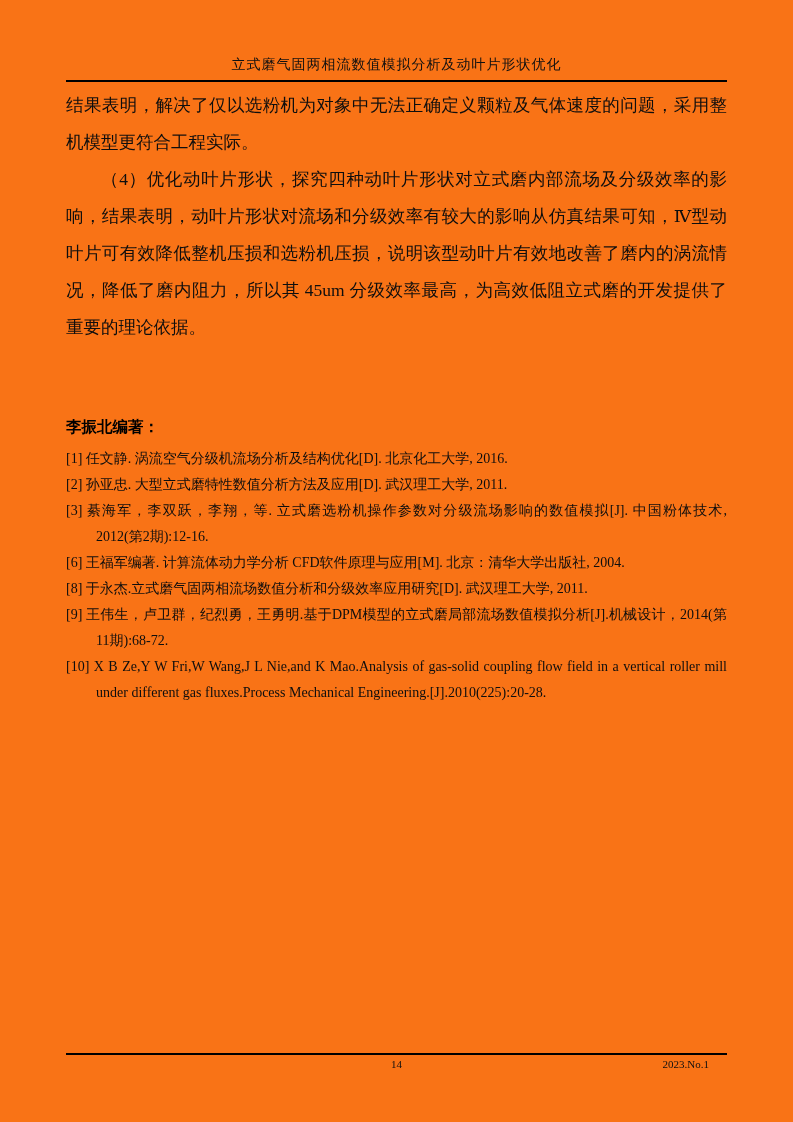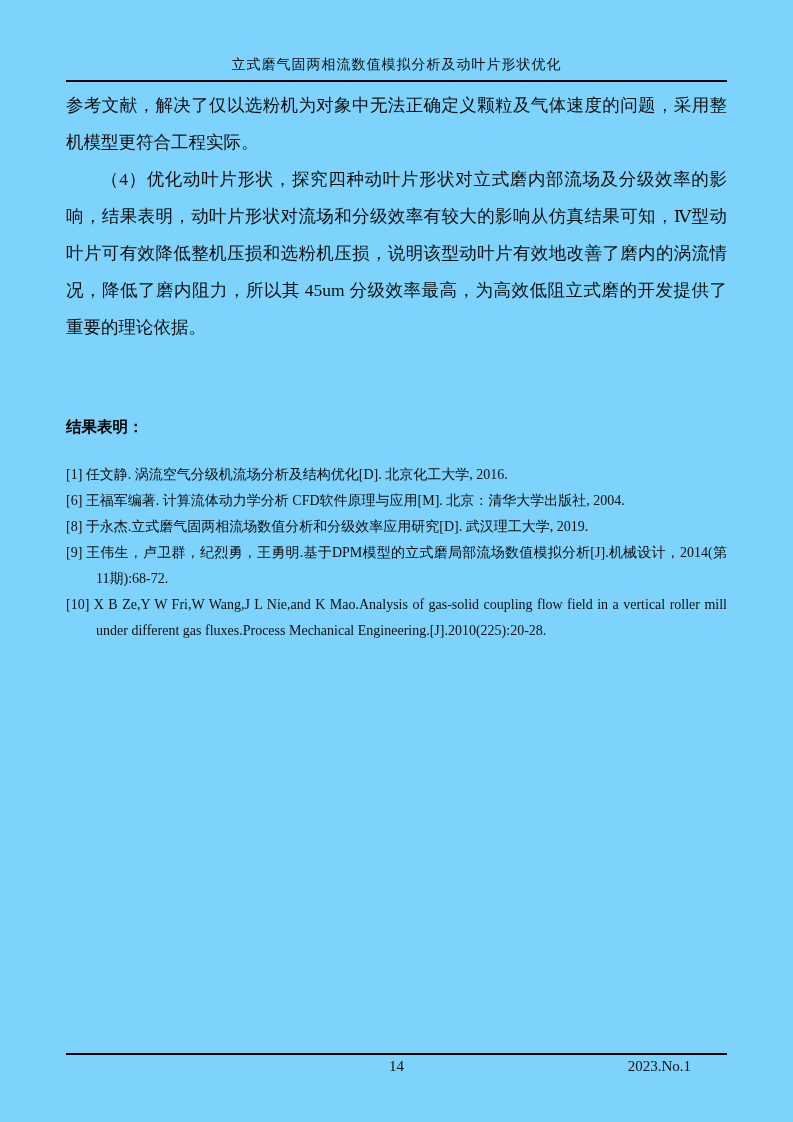--- a/index.html
+++ b/index.html
@@ -4,21 +4,21 @@
 <style>
   html, body {
     margin: 0;
     padding: 0;
     background: #ffffff;
   }
   .page {
     position: relative;
     width: 793px;
     height: 1122px;
-    background: #7dd3fc;
+    background: #f97316;
     color: #141414;
     font-family: "Liberation Serif", "DejaVu Serif", serif;
     overflow: hidden;
     box-sizing: border-box;
   }
   .content {
     margin: 0 66px;
   }
   
   .header-title {
@@ -52,21 +52,21 @@
   .references {
     margin-top: 70px;
   }
   .ref-heading {
     font-weight: bold;
     font-size: 15.5px;
     line-height: 22px;
     color: #000;
   }
   .ref-list {
-    margin-top: 24px;
+    margin-top: 8px;
   }
   .ref-item {
     font-size: 14px;
     line-height: 26px;
     text-align: justify;
     padding-left: 30px;
     text-indent: -30px;
     color: #0e0e0e;
   }
   
@@ -77,58 +77,60 @@
     top: 1053px;
   }
   .footer-rule {
     border-top: 2.5px solid #000;
     height: 0;
   }
   .footer-row {
     position: relative;
     height: 20px;
     margin-top: 3px;
-    font-size: 15px;
+    font-size: 11px;
     color: #111;
   }
   .page-num {
     position: absolute;
     left: 50%;
     transform: translateX(-50%);
     top: 0;
   }
   .issue {
     position: absolute;
-    right: 36px;
+    right: 18px;
     top: 0;
   }
 </style>
 </head>
 <body>
 
 <div class="page">
 
   <div class="content">
 
     <div class="header">
       <div class="header-title">立式磨气固两相流数值模拟分析及动叶片形状优化</div>
       <div class="header-rule"></div>
     </div>
 
     <div class="body-text">
-      <p class="para">参考文献，解决了仅以选粉机为对象中无法正确定义颗粒及气体速度的问题，采用整机模型更符合工程实际。</p>
+      <p class="para">结果表明，解决了仅以选粉机为对象中无法正确定义颗粒及气体速度的问题，采用整机模型更符合工程实际。</p>
       <p class="para indent">（4）优化动叶片形状，探究四种动叶片形状对立式磨内部流场及分级效率的影响，结果表明，动叶片形状对流场和分级效率有较大的影响从仿真结果可知，Ⅳ型动叶片可有效降低整机压损和选粉机压损，说明该型动叶片有效地改善了磨内的涡流情况，降低了磨内阻力，所以其 45um 分级效率最高，为高效低阻立式磨的开发提供了重要的理论依据。</p>
     </div>
 
     <div class="references">
-      <div class="ref-heading">结果表明：</div>
+      <div class="ref-heading">李振北编著：</div>
       <div class="ref-list">
         <div class="ref-item">[1] 任文静. 涡流空气分级机流场分析及结构优化[D]. 北京化工大学, 2016.</div>
+        <div class="ref-item">[2] 孙亚忠. 大型立式磨特性数值分析方法及应用[D]. 武汉理工大学, 2011.</div>
+        <div class="ref-item">[3] 綦海军，李双跃，李翔，等. 立式磨选粉机操作参数对分级流场影响的数值模拟[J]. 中国粉体技术, 2012(第2期):12-16.</div>
         <div class="ref-item">[6] 王福军编著. 计算流体动力学分析 CFD软件原理与应用[M]. 北京：清华大学出版社, 2004.</div>
-        <div class="ref-item">[8] 于永杰.立式磨气固两相流场数值分析和分级效率应用研究[D]. 武汉理工大学, 2019.</div>
+        <div class="ref-item">[8] 于永杰.立式磨气固两相流场数值分析和分级效率应用研究[D]. 武汉理工大学, 2011.</div>
         <div class="ref-item">[9] 王伟生，卢卫群，纪烈勇，王勇明.基于DPM模型的立式磨局部流场数值模拟分析[J].机械设计，2014(第11期):68-72.</div>
         <div class="ref-item">[10] X B Ze,Y W Fri,W Wang,J L Nie,and K Mao.Analysis of gas-solid coupling flow field in a vertical roller mill under different gas fluxes.Process Mechanical Engineering.[J].2010(225):20-28.</div>
       </div>
     </div>
 
   </div>
 
   <div class="footer">
     <div class="footer-rule"></div>
     <div class="footer-row">

